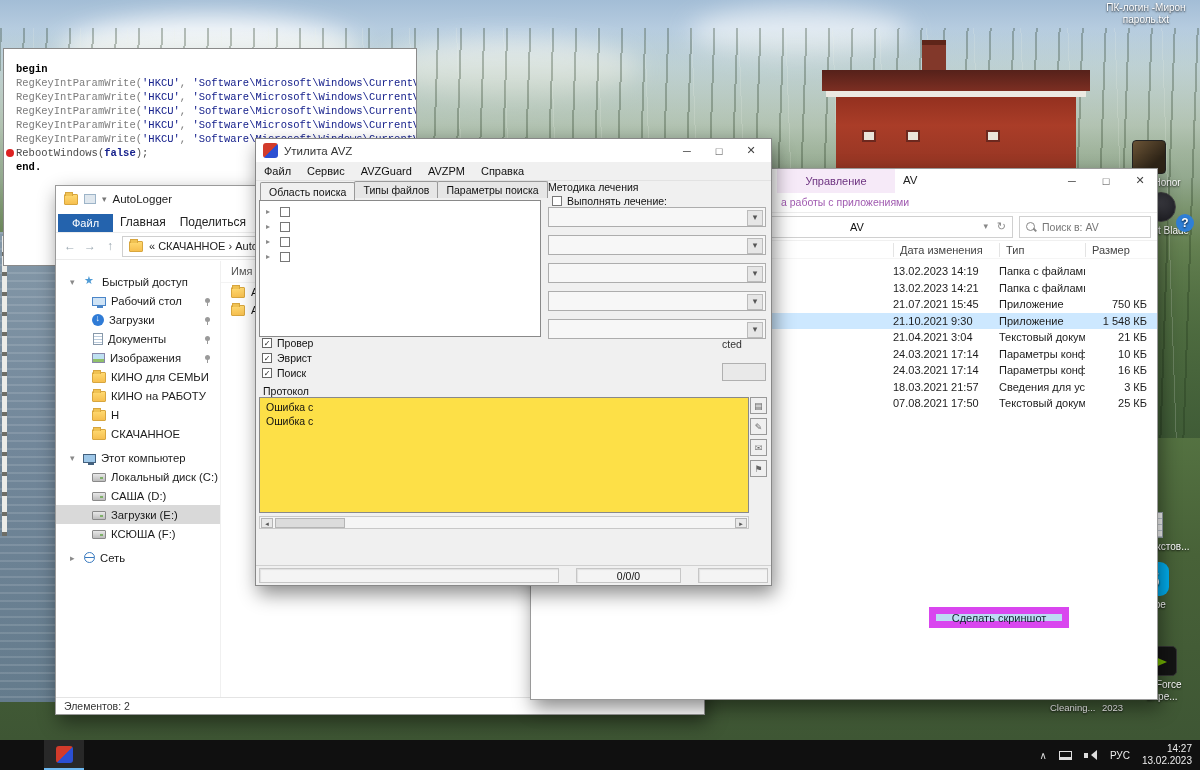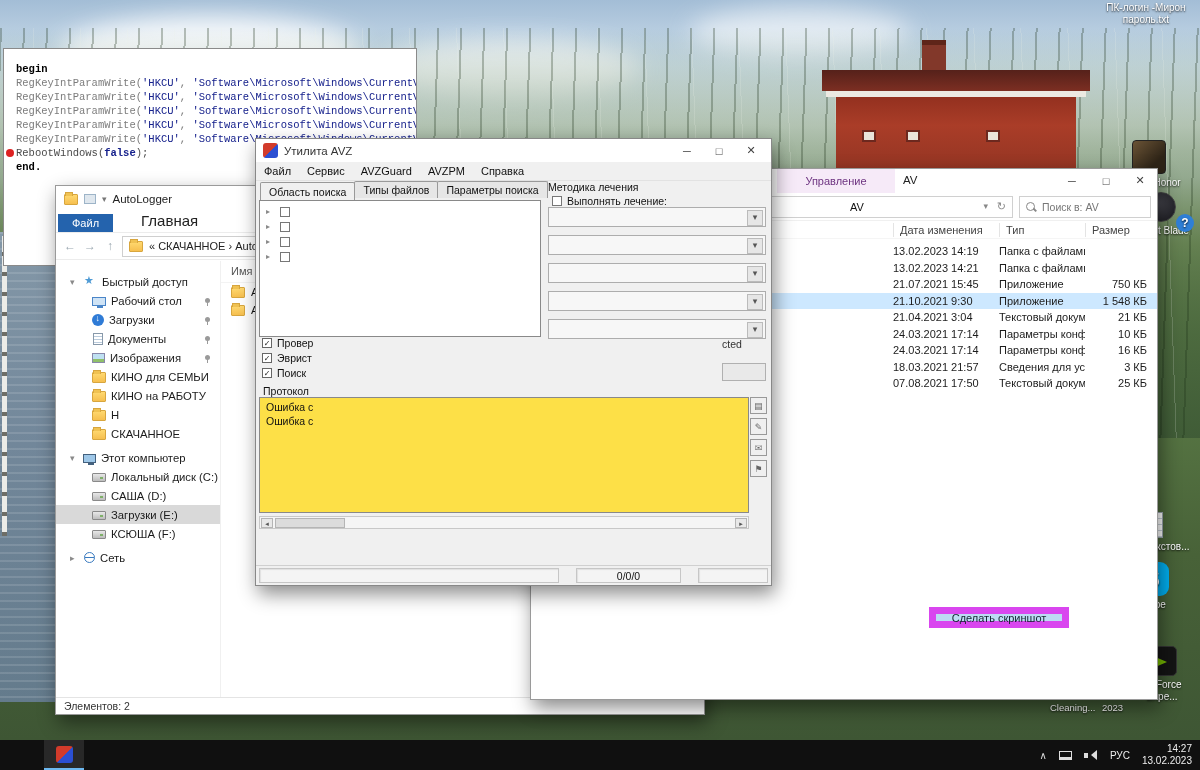--- a/index.html
+++ b/index.html
@@ -45,21 +45,21 @@
   .mag::before{content:"";position:absolute;left:0;top:0;width:7px;height:7px;border:1.5px solid #888;border-radius:50%}
   .mag::after{content:"";position:absolute;left:7px;top:7px;width:4px;height:1.5px;background:#888;transform:rotate(45deg)}
 
   
   #lex{left:55px;top:185px;width:650px;height:530px;z-index:2}
   .lex-title{height:26px;display:flex;align-items:center;gap:6px;padding:0 8px;font-size:11.5px;color:#222}
   .qa-sq{width:12px;height:10px;background:#dfe7ee;border:1px solid #9db4c8}
   .chevsm{color:#777;font-size:9px}
   .lex-tabs{height:21px;display:flex;align-items:flex-end;border-bottom:1px solid #ececec;padding-left:2px}
   .ftab{background:#2463ad;color:#fff;padding:3px 14px;font-size:11px}
-  .rtab{padding:3px 28px;font-size:15px;color:#222}
+  .rtab{padding:3px 7px;font-size:12px;color:#222}
   .lex-addr{height:27px;display:flex;align-items:center;gap:4px;padding:0 6px;border-bottom:1px solid #ececec}
   .navbtn{color:#9aa7b0;font-size:12px;width:16px;text-align:center}
   .addrbox{flex:1;height:21px;border:1px solid #cfcfcf;display:flex;align-items:center;gap:6px;padding:0 6px;font-size:11px;color:#222}
   .lex-body{position:absolute;top:75px;bottom:17px;left:0;right:0;display:flex}
   .lex-nav{width:164px;padding-top:6px;overflow:hidden}
   .navrow{height:19px;display:flex;align-items:center;gap:5px;padding-left:36px;font-size:11.3px;color:#1b1b1b;position:relative}
   .navrow.sec{padding-left:14px;margin-top:5px}
   .navrow.sel{background:#d9d9d9}
   .navrow .chev{position:absolute;left:3px;color:#8a8a8a;font-size:9px;width:10px}
   .navrow.sec .chev{position:static;margin-right:-2px}
@@ -356,20 +356,23 @@
 <div id="avx" class="win">
   <div class="avx-title">
     <div class="ctx-tab">Управление</div>
     <span class="avx-wtitle">AV</span>
     <div class="wbtns">
       <span class="wbtn">─</span>
       <span class="wbtn">□</span>
       <span class="wbtn">✕</span>
     </div>
   </div>
+  <div class="avx-tabrow">
+    <span class="ctx-sub">а работы с приложениями</span>
+  </div>
   <div class="avx-addr">
     <span class="navbtn">←</span>
     <span class="navbtn">→</span>
     <span class="navbtn">↑</span>
     <div class="crumbbox">
       <span class="crumb-av">AV</span>
       <span class="crumb-dd">▾</span>
       <span class="crumb-rf">↻</span>
     </div>
     <div class="avx-search">

